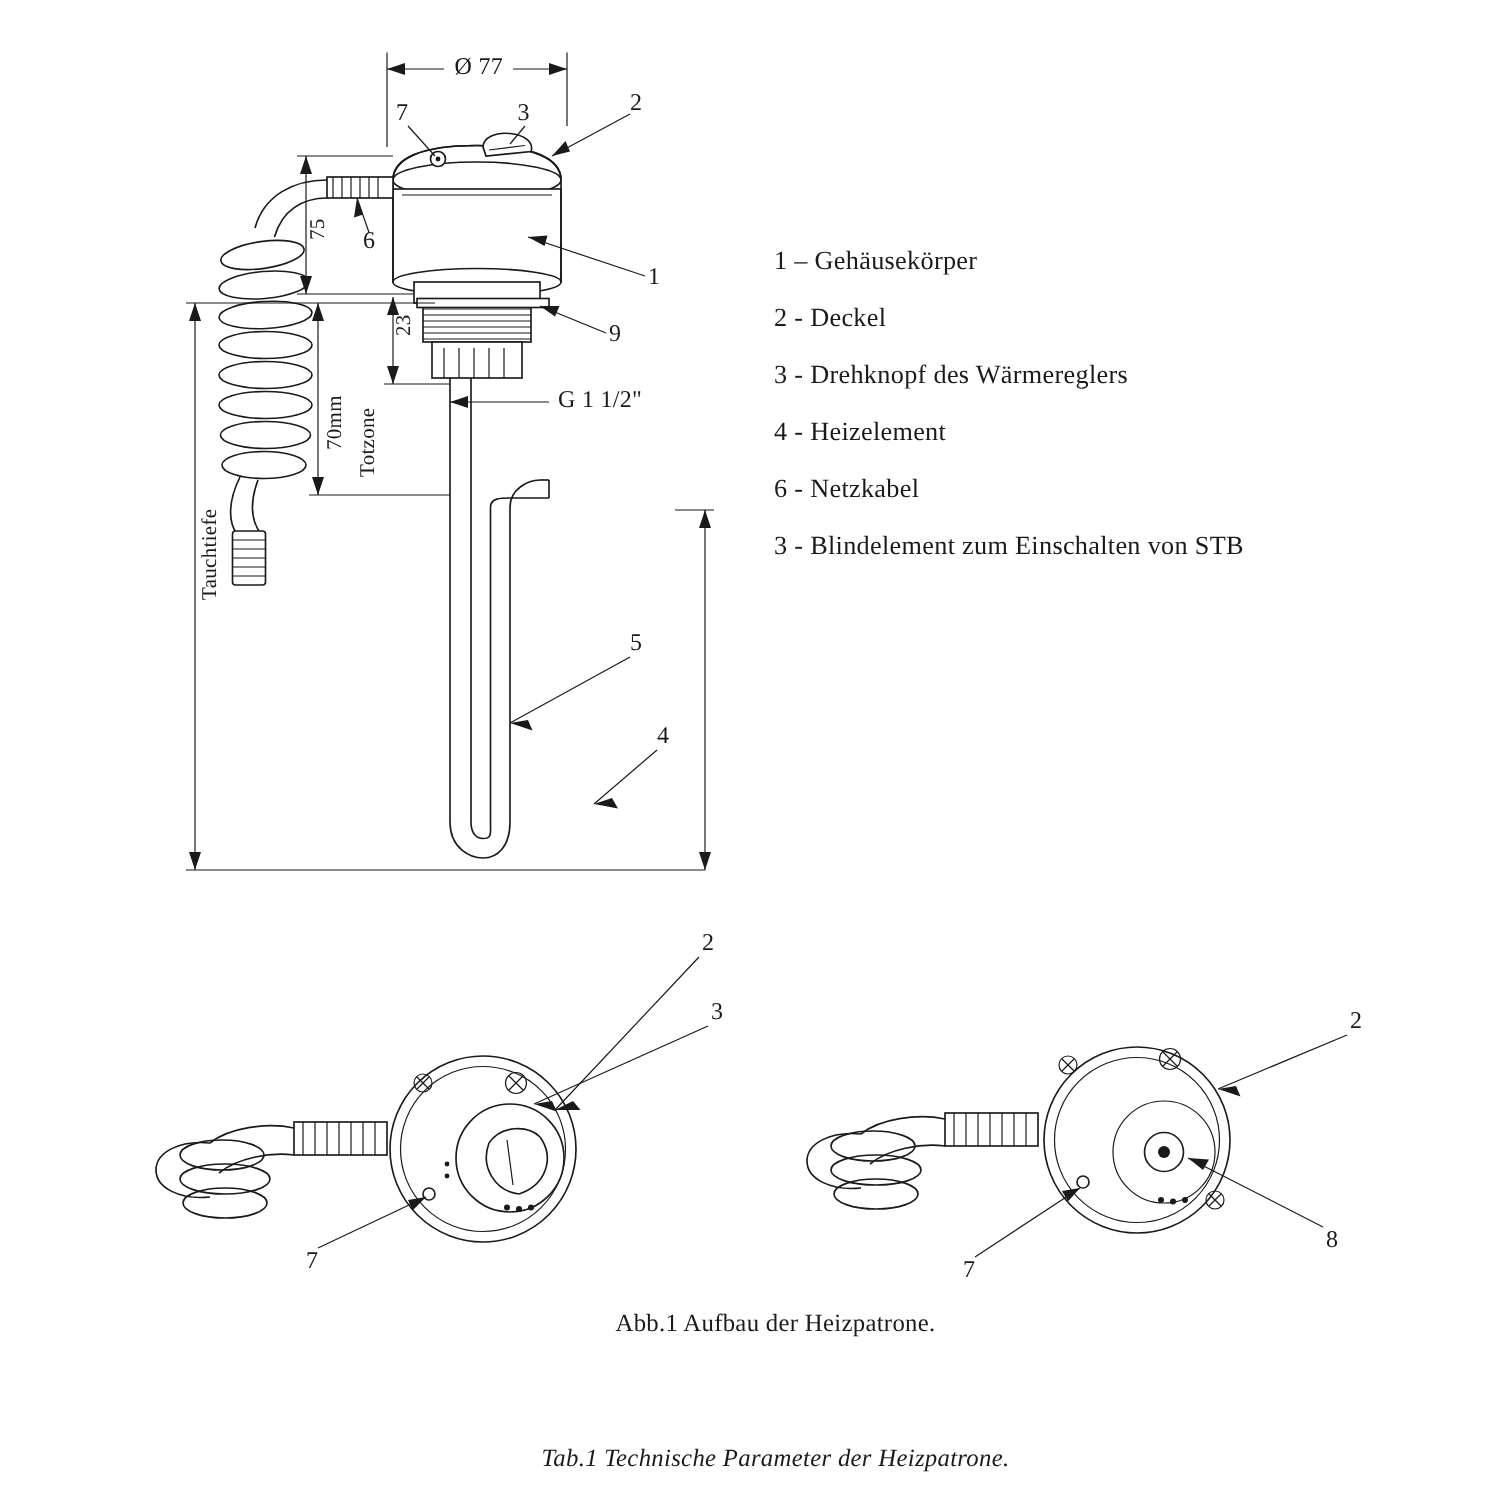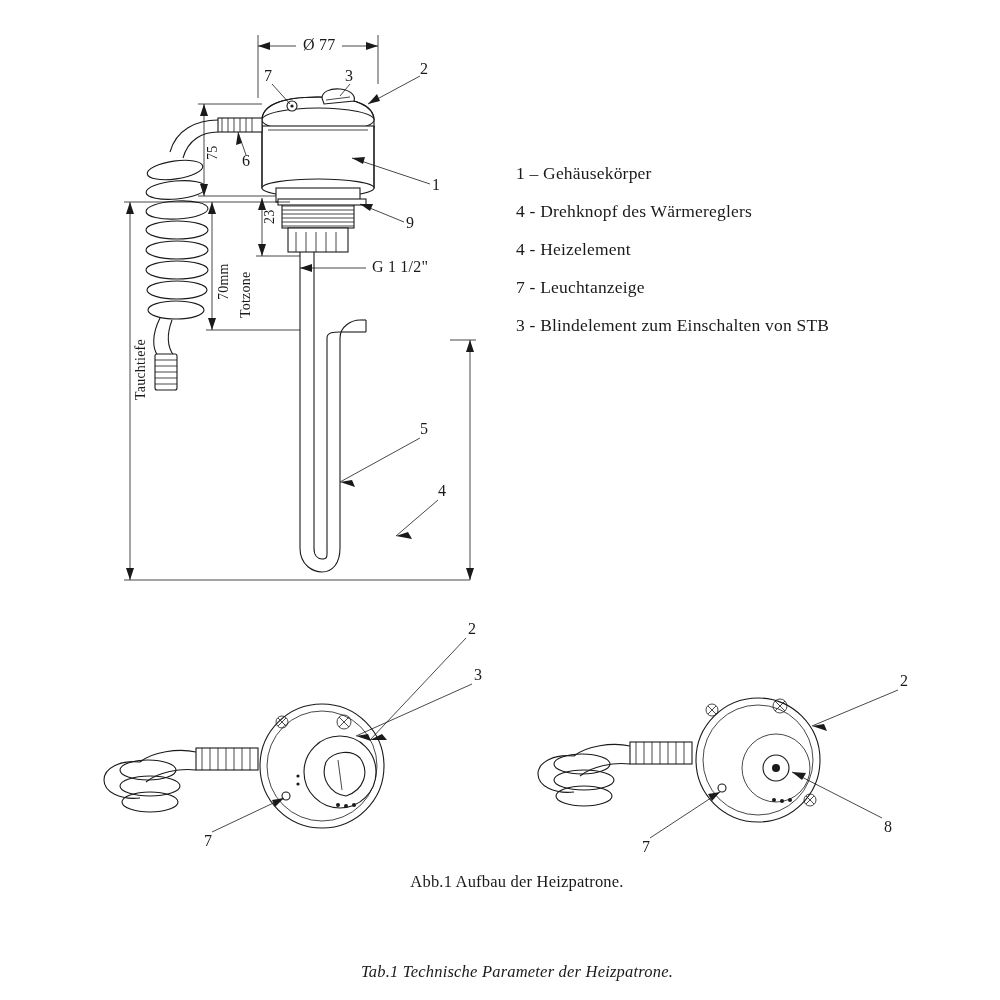--- a/index.html
+++ b/index.html
@@ -376,22 +376,23 @@
   <div class="lbl" style="left:468px; top:620px;">2</div>
   <div class="lbl" style="left:474px; top:666px;">3</div>
   <div class="lbl" style="left:204px; top:832px;">7</div>
 
   <div class="lbl" style="left:900px; top:672px;">2</div>
   <div class="lbl" style="left:884px; top:818px;">8</div>
   <div class="lbl" style="left:642px; top:838px;">7</div>
 
   <div class="legend">
     <div class="legend-item">1 – Gehäusekörper</div>
-    <div class="legend-item">4 - Drehknopf des Wärmereglers</div>
+    <div class="legend-item">2 - Deckel</div>
+    <div class="legend-item">3 - Drehknopf des Wärmereglers</div>
     <div class="legend-item">4 - Heizelement</div>
-    <div class="legend-item">7 - Leuchtanzeige</div>
+    <div class="legend-item">6 - Netzkabel</div>
     <div class="legend-item">3 - Blindelement zum Einschalten von STB</div>
   </div>
 
   <div class="caption cap1">Abb.1 Aufbau der Heizpatrone.</div>
   <div class="caption cap2">Tab.1 Technische Parameter der Heizpatrone.</div>
 
 </div>
 
 </body></html>

